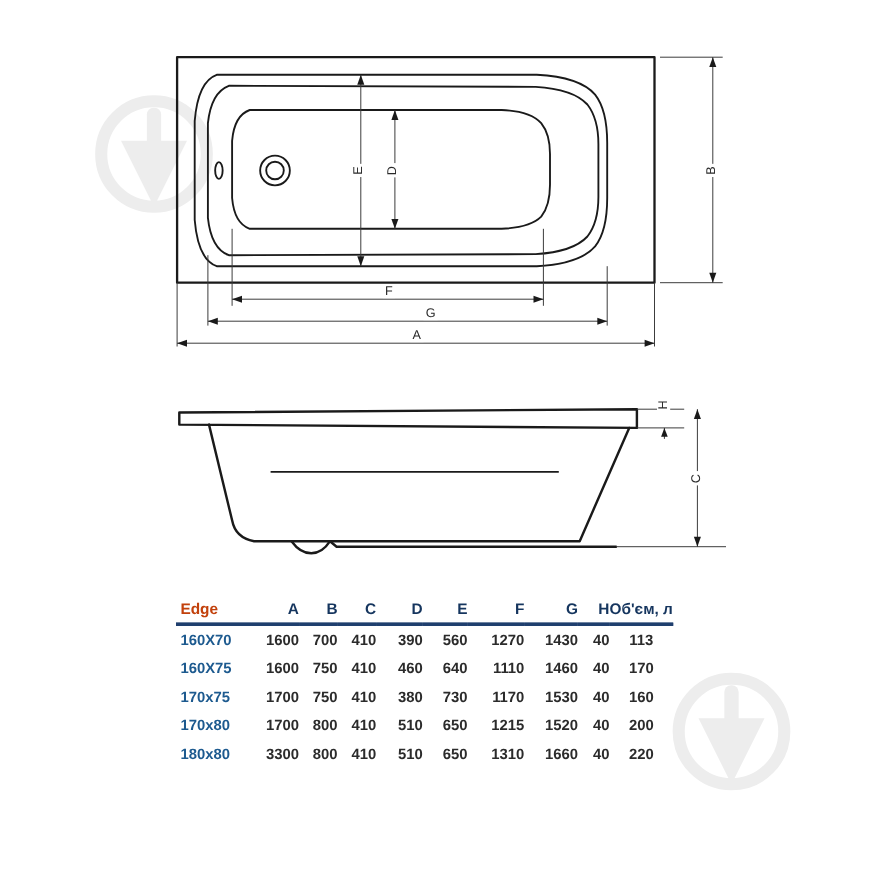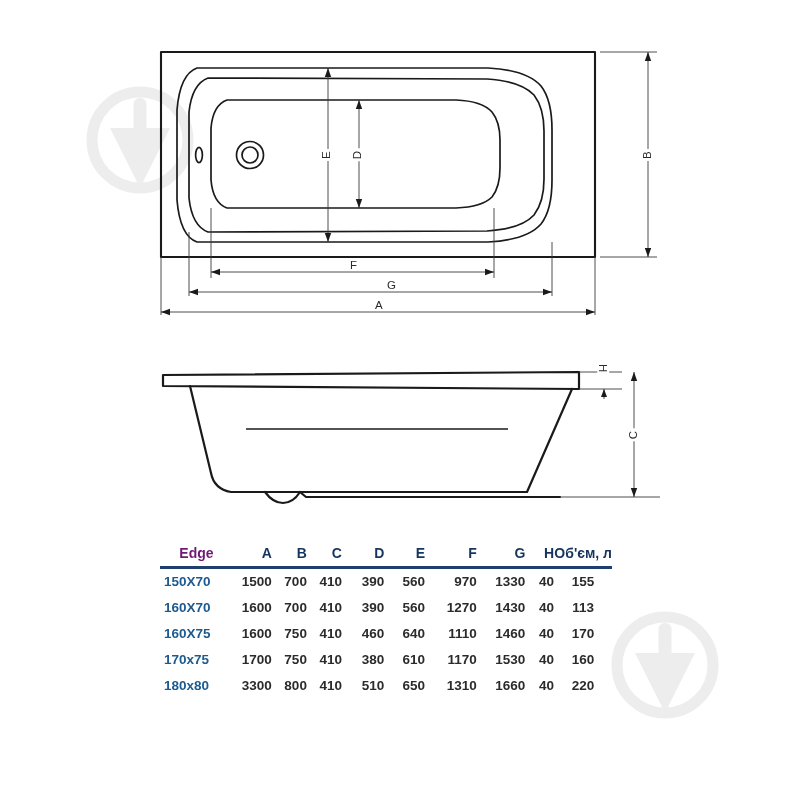--- a/index.html
+++ b/index.html
@@ -30,23 +30,23 @@
     height:26px;
     font-weight:bold;
     text-align:right;
     white-space:nowrap;
   }
   .spec-table thead th{
     color:#15355e;
     font-size:14px;
   }
   .spec-table thead th.model-head{
-    text-align:center;
+    text-align:left;
     padding-left:4px;
-    color:#701a75;
+    color:#c2410c;
   }
   .spec-table thead tr{
     border-bottom:3px solid #1f3f6e;
   }
   .spec-table tbody td{
     color:#2b2b2b;
     font-weight:bold;
   }
   .spec-table tbody td.model-cell{
     text-align:left;
@@ -56,21 +56,21 @@
   .col-model{width:72px;}
   .col-a{width:48px;}
   .col-b{width:40px;}
   .col-c{width:40px;}
   .col-d{width:50px;}
   .col-e{width:48px;}
   .col-f{width:60px;}
   .col-g{width:56px;}
   .col-h{width:34px;}
   .col-v{width:58px;padding-right:6px !important;}
-  .spec-table thead th.col-v{text-align:right;padding-right:0 !important;}
+  .spec-table thead th.col-v{text-align:left;padding-right:0 !important;}
   .spec-table tbody td.col-v{text-align:center;padding-right:0 !important;}
 
   
   .dim-label{
     position:absolute;
     font-size:11.5px;
     color:#2a2a2a;
     font-family:"Liberation Sans", sans-serif;
     letter-spacing:0.2px;
     background:#ffffff;
@@ -225,32 +225,20 @@
         <th class="col-d">D</th>
         <th class="col-e">E</th>
         <th class="col-f">F</th>
         <th class="col-g">G</th>
         <th class="col-h">H</th>
         <th class="col-v">Об'єм, л</th>
       </tr>
     </thead>
     <tbody id="spec-body">
         <tr>
-          <td class="col-model model-cell">150X70</td>
-          <td class="col-a">1500</td>
-          <td class="col-b">700</td>
-          <td class="col-c">410</td>
-          <td class="col-d">390</td>
-          <td class="col-e">560</td>
-          <td class="col-f">970</td>
-          <td class="col-g">1330</td>
-          <td class="col-h">40</td>
-          <td class="col-v">155</td>
-        </tr>
-        <tr>
           <td class="col-model model-cell">160X70</td>
           <td class="col-a">1600</td>
           <td class="col-b">700</td>
           <td class="col-c">410</td>
           <td class="col-d">390</td>
           <td class="col-e">560</td>
           <td class="col-f">1270</td>
           <td class="col-g">1430</td>
           <td class="col-h">40</td>
           <td class="col-v">113</td>
@@ -266,25 +254,37 @@
           <td class="col-g">1460</td>
           <td class="col-h">40</td>
           <td class="col-v">170</td>
         </tr>
         <tr>
           <td class="col-model model-cell">170x75</td>
           <td class="col-a">1700</td>
           <td class="col-b">750</td>
           <td class="col-c">410</td>
           <td class="col-d">380</td>
-          <td class="col-e">610</td>
+          <td class="col-e">730</td>
           <td class="col-f">1170</td>
           <td class="col-g">1530</td>
           <td class="col-h">40</td>
           <td class="col-v">160</td>
+        </tr>
+        <tr>
+          <td class="col-model model-cell">170x80</td>
+          <td class="col-a">1700</td>
+          <td class="col-b">800</td>
+          <td class="col-c">410</td>
+          <td class="col-d">510</td>
+          <td class="col-e">650</td>
+          <td class="col-f">1215</td>
+          <td class="col-g">1520</td>
+          <td class="col-h">40</td>
+          <td class="col-v">200</td>
         </tr>
         <tr>
           <td class="col-model model-cell">180x80</td>
           <td class="col-a">3300</td>
           <td class="col-b">800</td>
           <td class="col-c">410</td>
           <td class="col-d">510</td>
           <td class="col-e">650</td>
           <td class="col-f">1310</td>
           <td class="col-g">1660</td>

